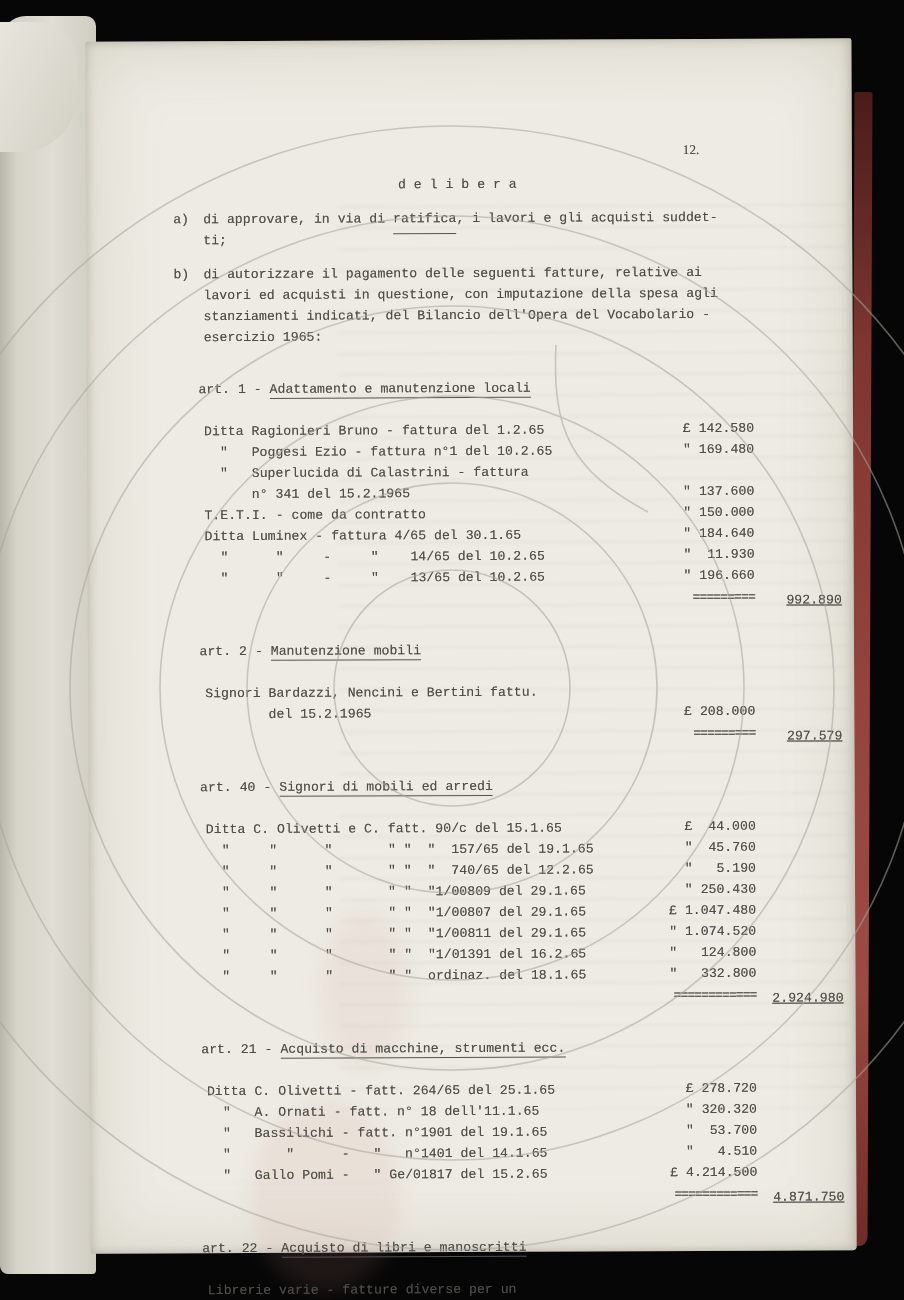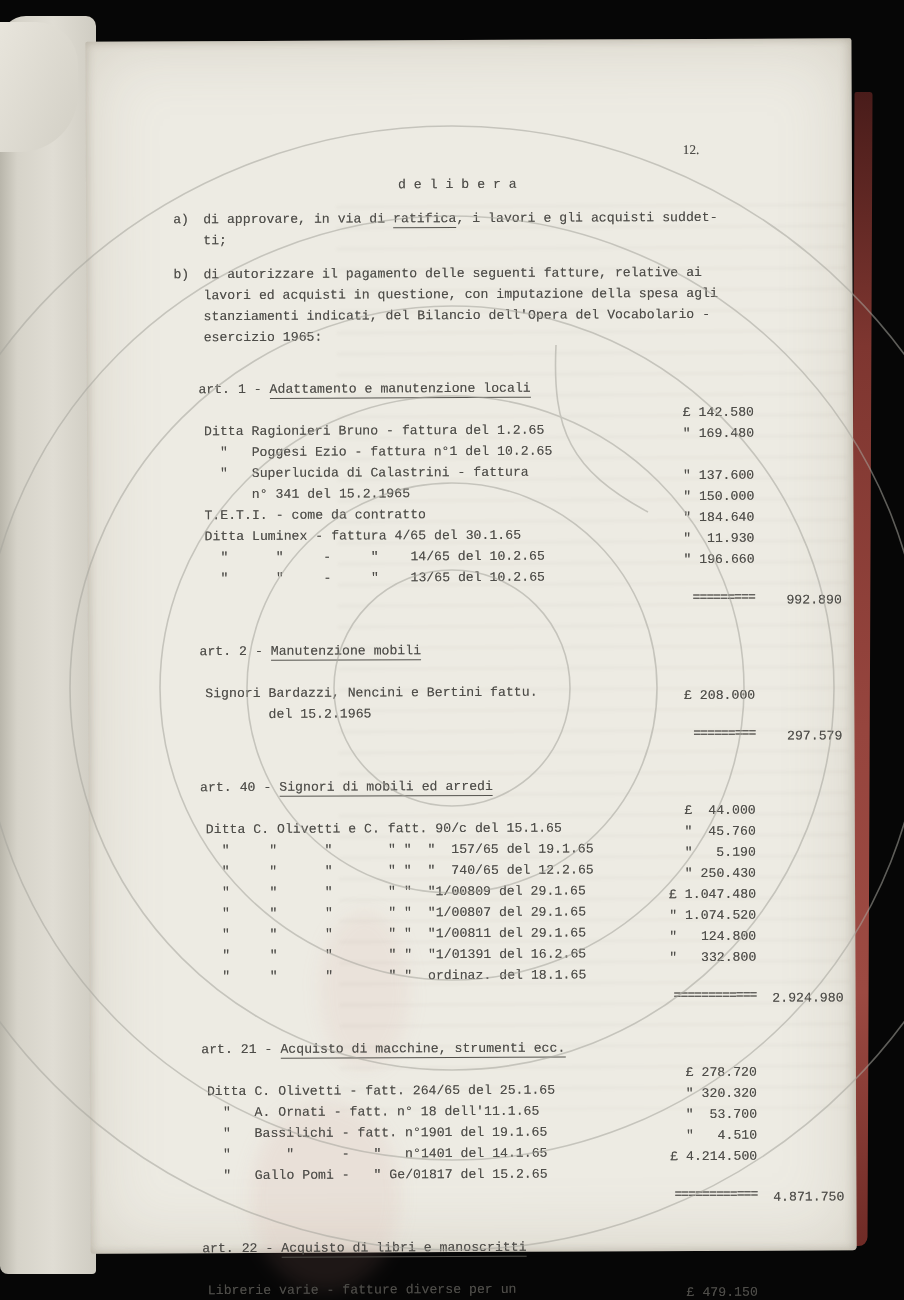--- a/index.html
+++ b/index.html
@@ -49,30 +49,30 @@
     position:absolute;left:64px;top:100px;width:662px;
     color:#4e4d49;font-size:13.2px;line-height:21px;
     text-shadow:0 0 .5px rgba(78,77,73,.55);
   }
   .pre{white-space:pre;}
   .pagenum{margin-left:533px;font-family:Liberation Serif, serif;}
   .doc-title{margin-top:13px;margin-left:248px;}
   .para{display:flex;margin-left:23px;margin-top:13px;}
   .para .plabel{flex:0 0 30px;}
   .para .plines{flex:1;}
-  .uline{border-bottom:1px solid #54534e;padding-bottom:1px;}
+  .uline{border-bottom:1px solid #54534e;padding-bottom:7px;}
   .article{margin-top:10px;}
   .art-head{white-space:pre;}
   .art-head .atitle{border-bottom:1px solid #54534e;padding-bottom:1px;}
   .rows{margin-left:53px;}
   .row{position:relative;}
-  .row .amount{position:absolute;left:440px;bottom:17px;width:110px;text-align:right;white-space:pre;}
+  .row .amount{position:absolute;left:440px;bottom:1px;width:110px;text-align:right;white-space:pre;}
   .rulerline{position:relative;height:21px;margin-left:53px;}
   .rulerline .ruler{position:absolute;left:440px;width:110px;text-align:right;white-space:pre;letter-spacing:-1px;}
-  .rulerline .total{position:absolute;left:527px;top:3px;width:110px;text-align:right;white-space:pre;}
+  .rulerline .total{position:absolute;left:527px;top:3px;width:110px;text-align:right;white-space:pre;text-decoration:underline;}
 </style>
 </head>
 <body>
 
 <div class="stack-edge"></div>
 <div class="stack-curl"></div>
 <div class="cover-red"></div>
 
 <div class="page">
   <div class="ghost-text"></div>

